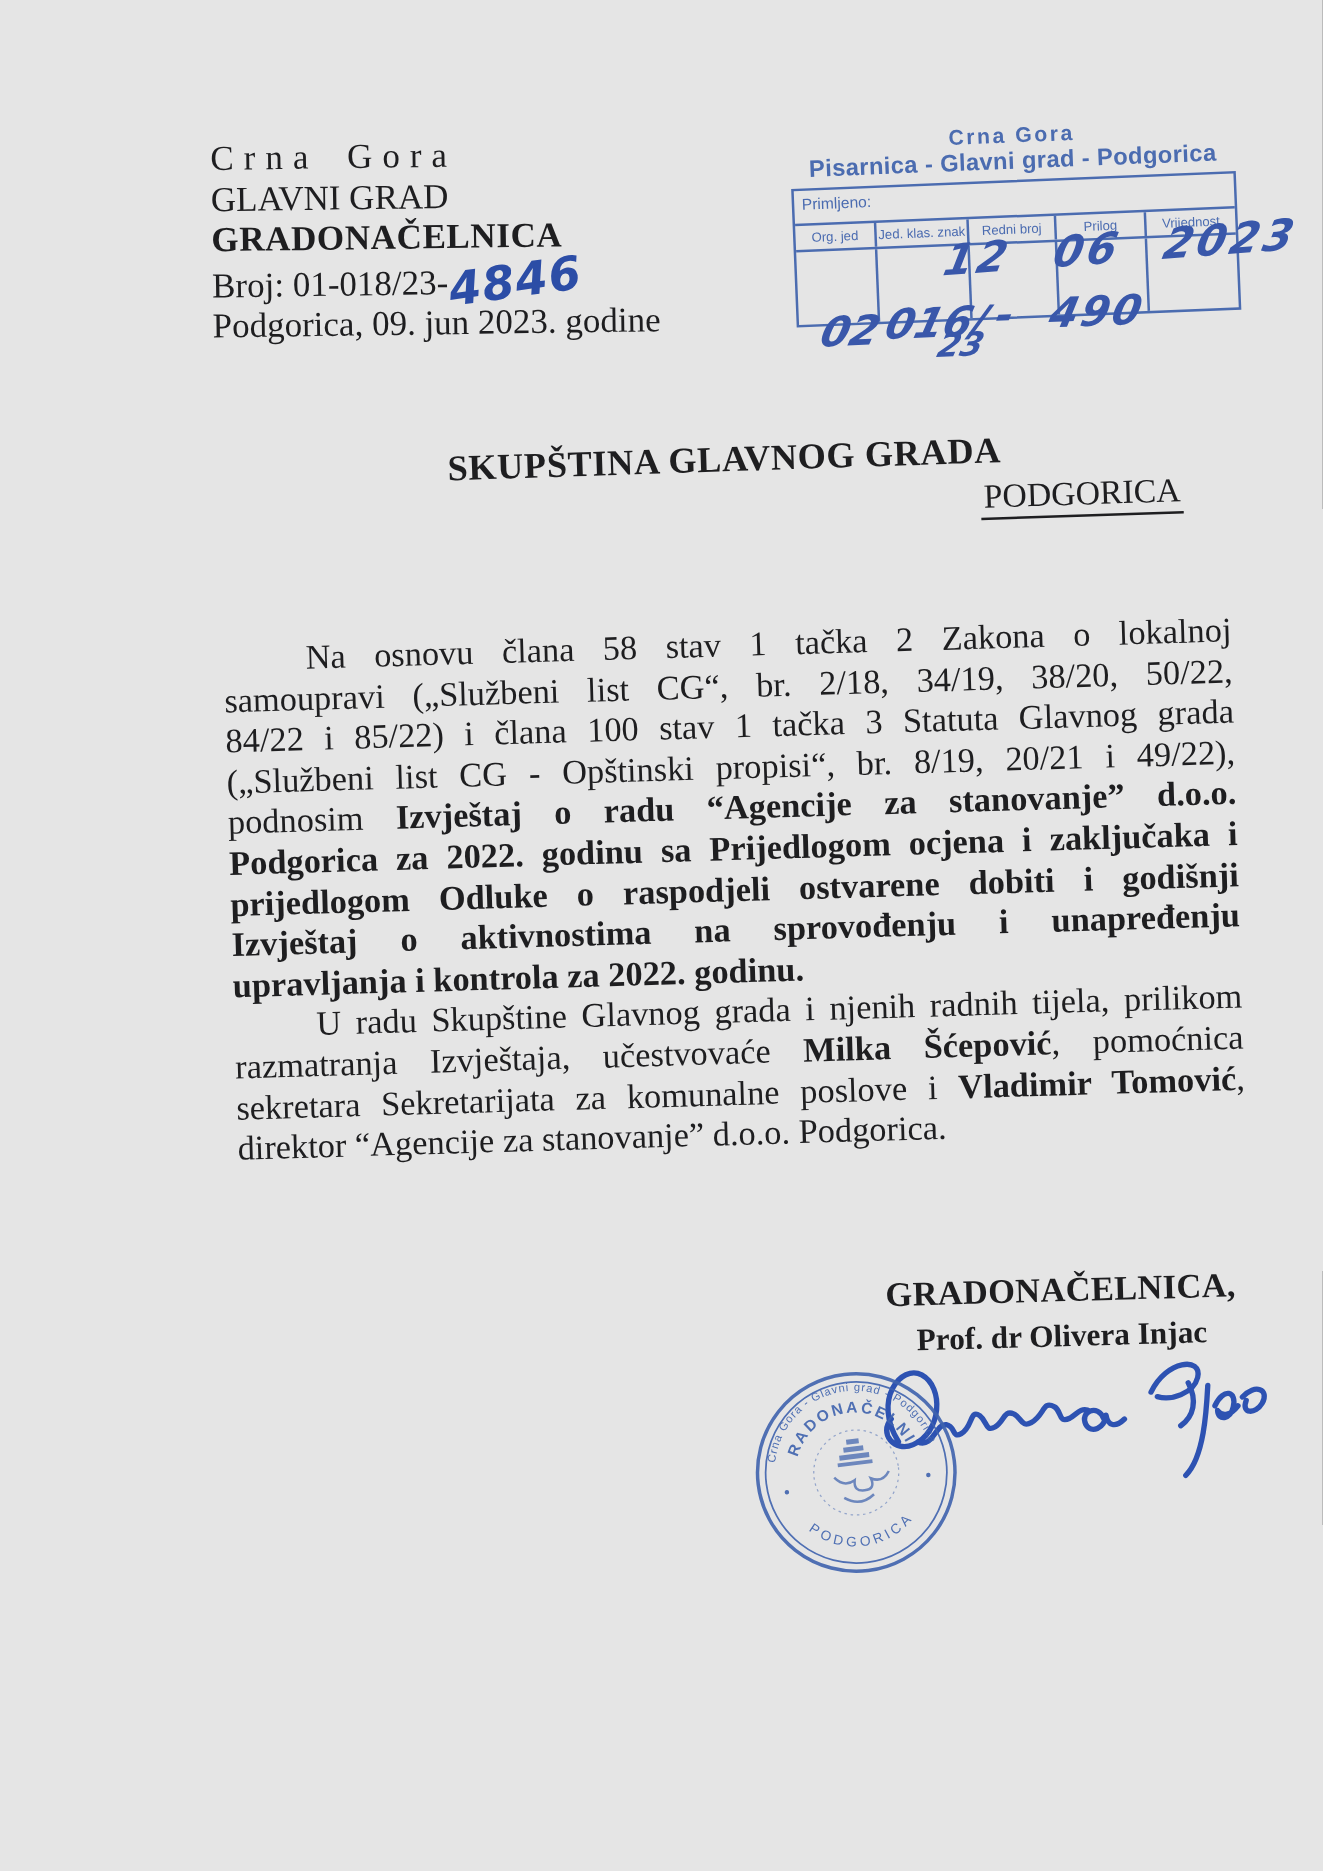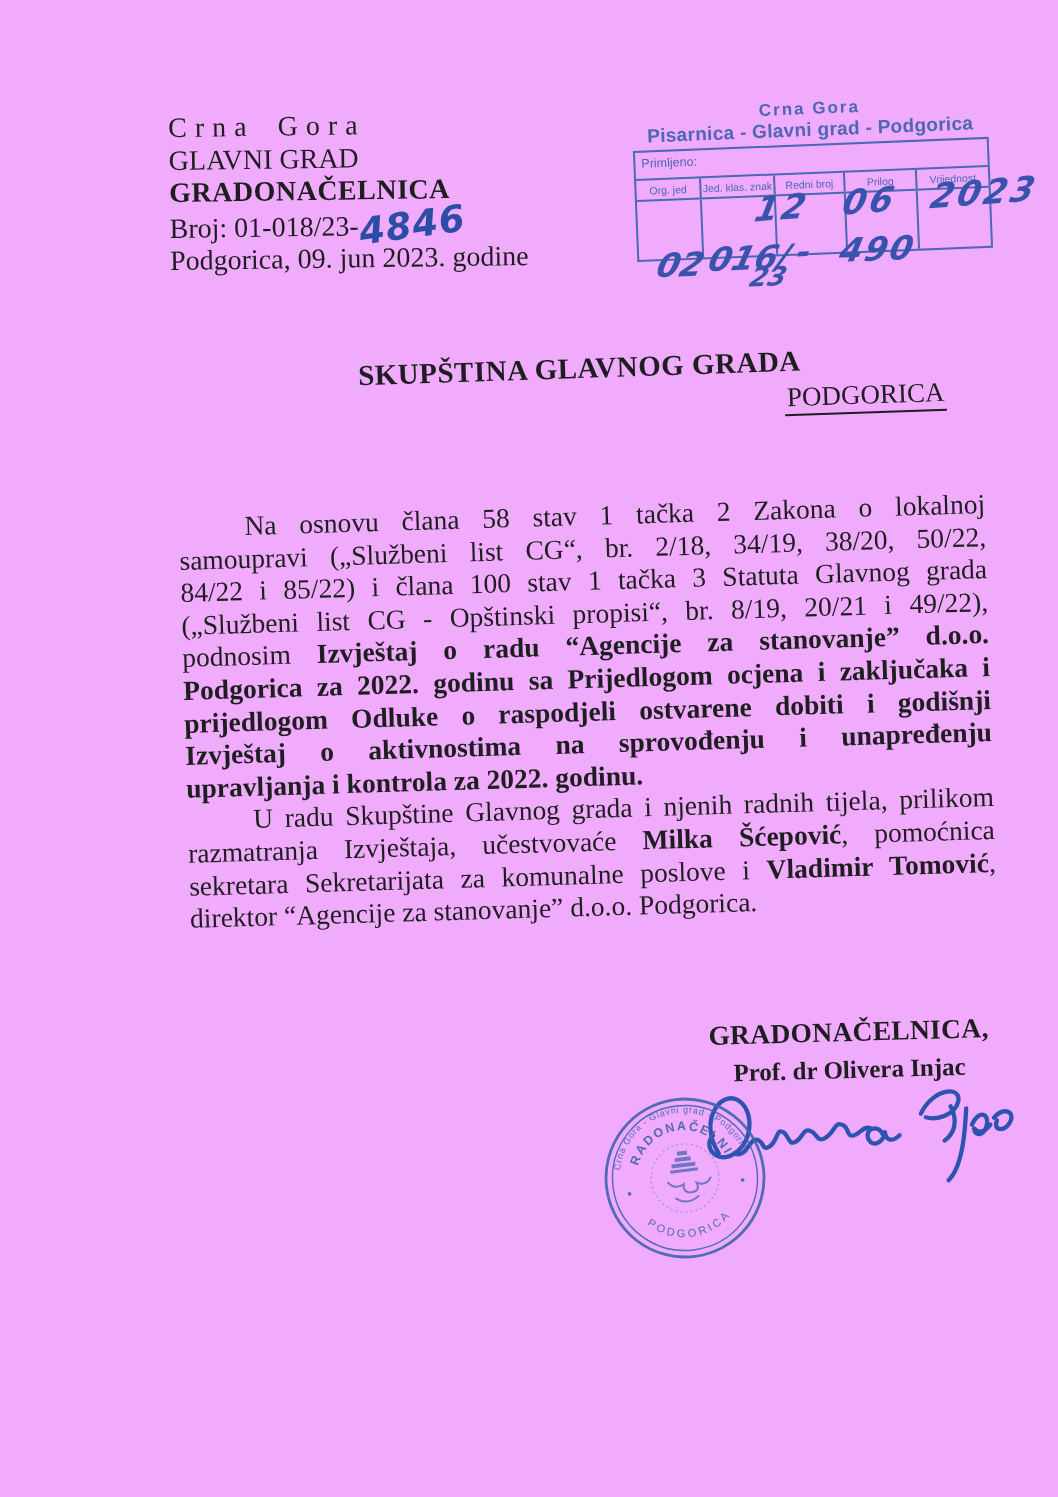--- a/index.html
+++ b/index.html
@@ -1,18 +1,18 @@
 <!DOCTYPE html>
 <html><head>
 <meta charset="utf-8">
 <style>
   html,body { margin:0; padding:0; background:#9a9a9a; }
   .page {
     position:relative; width:1058px; height:1497px; margin:0 auto;
-    background:#f0abfc; overflow:hidden;
+    background:#e5e5e5; overflow:hidden;
     font-family:"Liberation Serif", serif; color:#1e1e20;
   }
 
   
   .letterhead {
     position:absolute; left:168px; top:112px;
     font-size:28px; line-height:32.5px; white-space:nowrap;
     transform:rotate(-0.8deg); transform-origin:0 0;
   }
   .lh-country { letter-spacing:8px; word-spacing:8px; }

